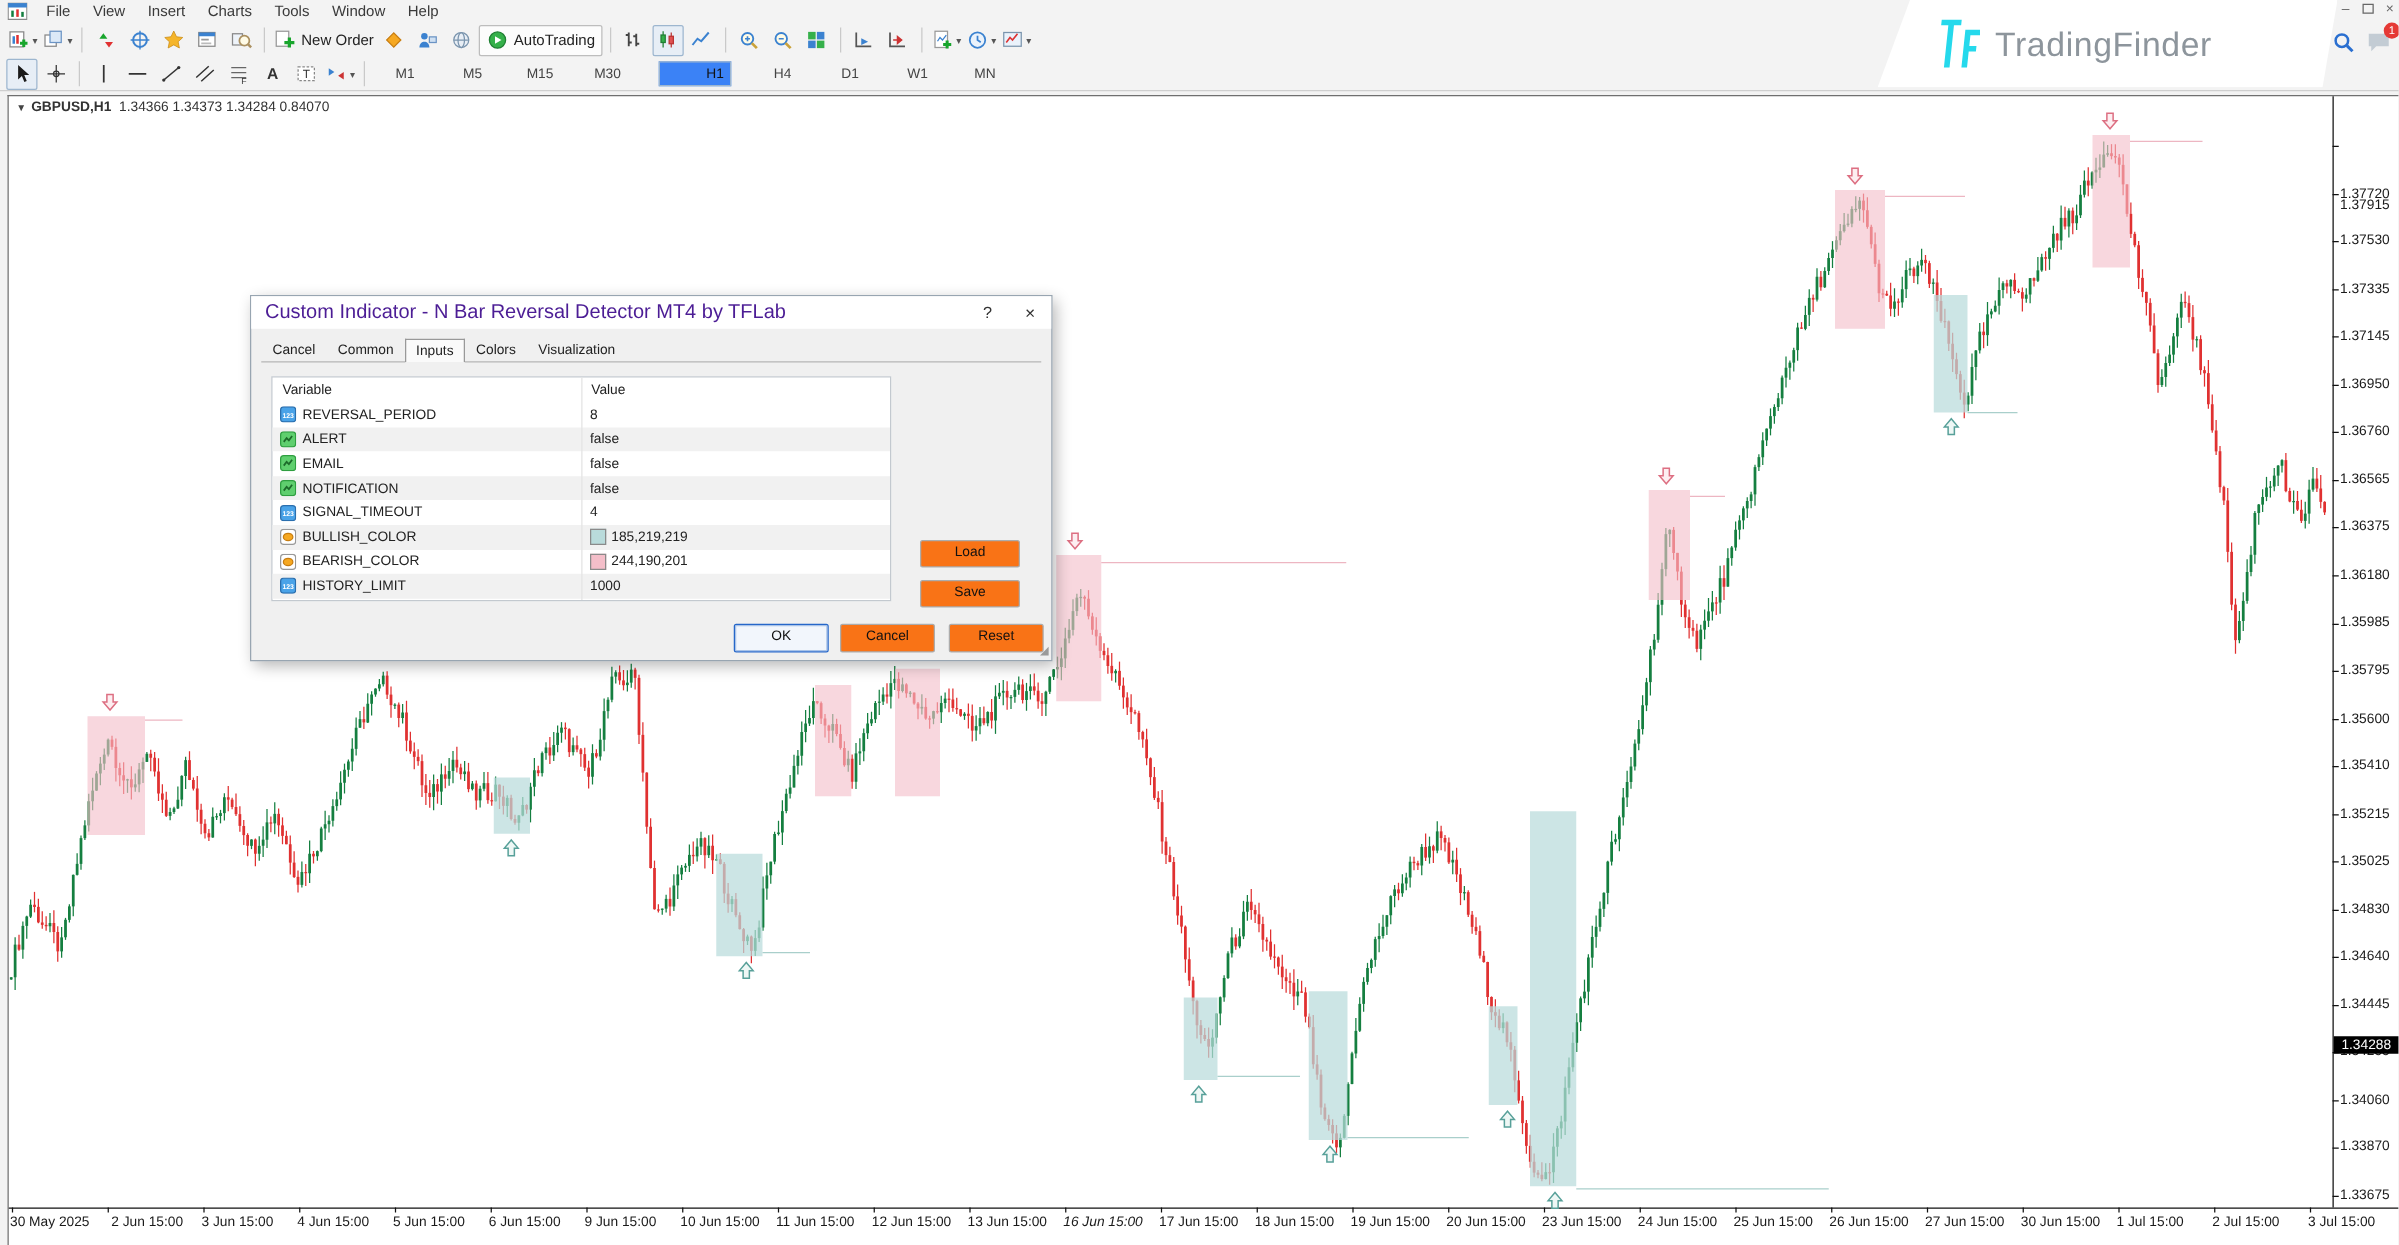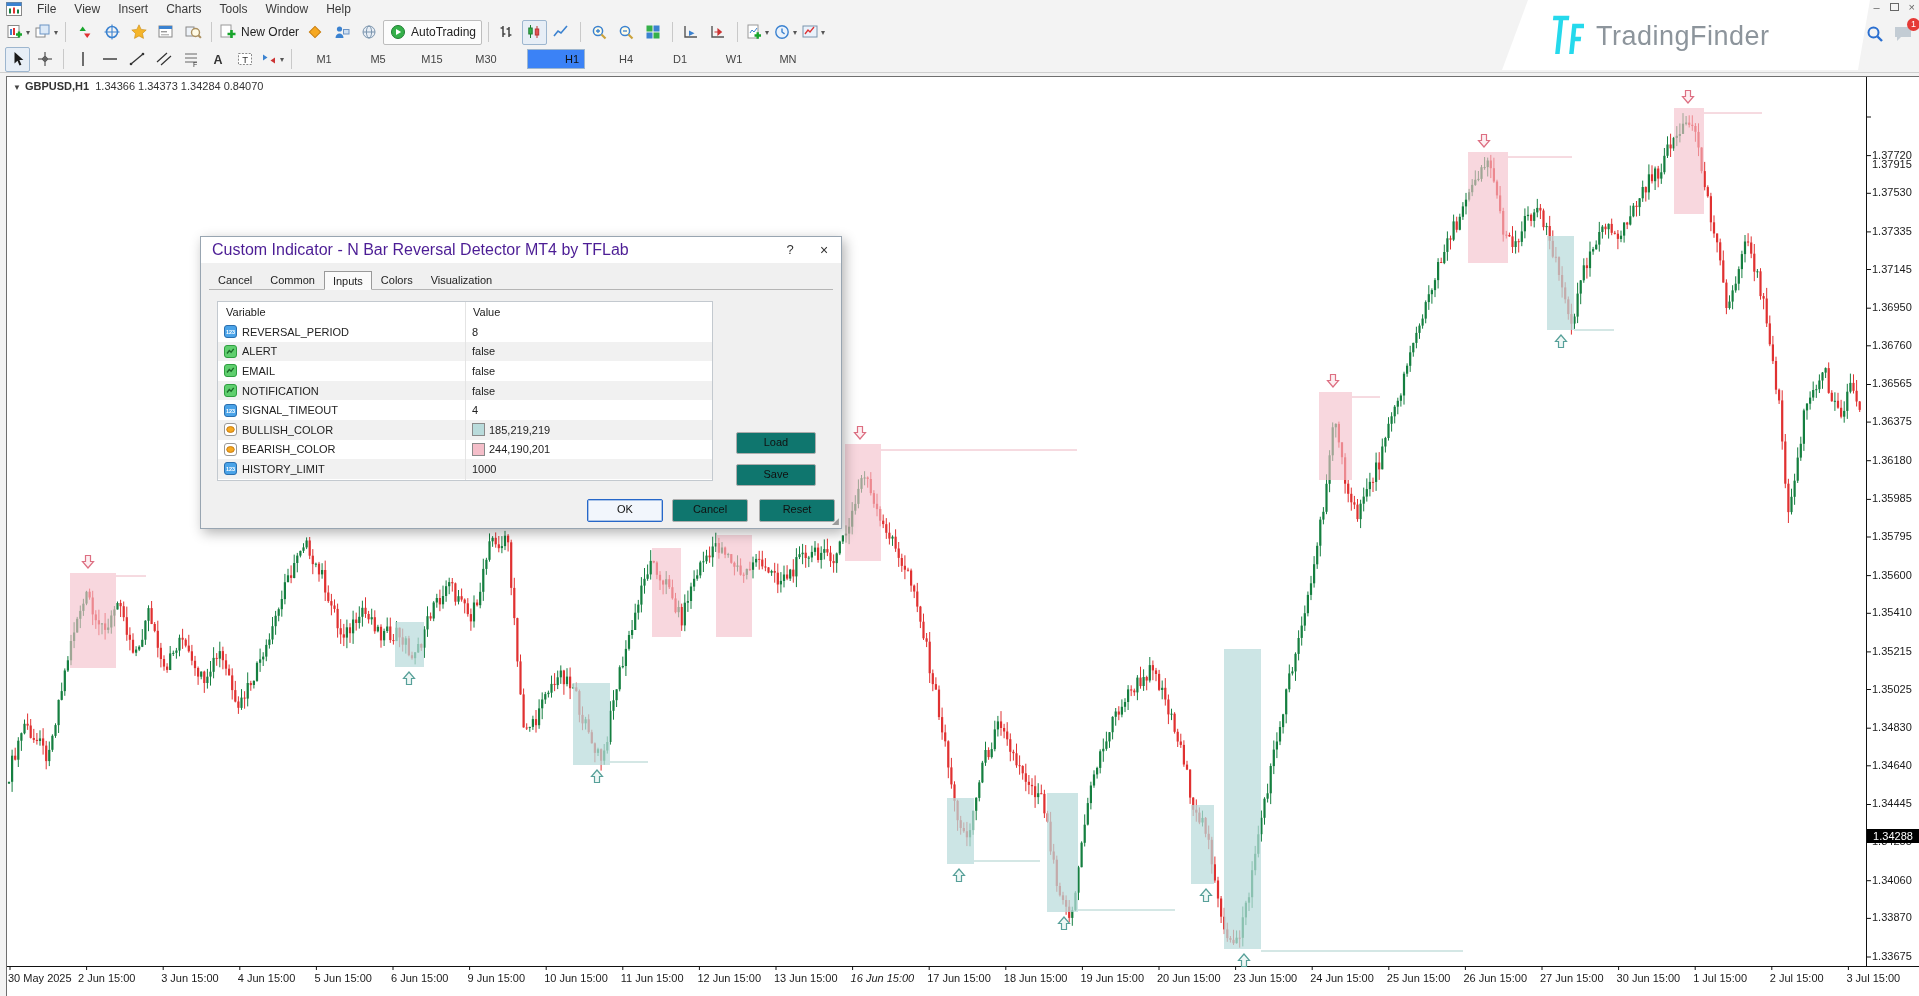--- a/index.html
+++ b/index.html
@@ -69,21 +69,21 @@
              border:1px solid #c3c9cf;}
   .dlg-col-div{position:absolute;left:247px;top:0;bottom:0;width:1px;background:#e4e4e4;}
   .thead{height:20px;display:flex;align-items:center;color:#222;}
   .thead span:first-child{padding-left:8px;width:240px;}
   .thead span:last-child{padding-left:7px;}
   .trow{height:19.6px;display:flex;align-items:center;}
   .trow.alt{background:#f1f1f1;}
   .tname{width:241px;display:flex;align-items:center;gap:5px;padding-left:6px;}
   .tval{flex:1;display:flex;align-items:center;padding-left:7px;gap:4px;}
   .swatch{display:inline-block;width:11px;height:11px;border:1px solid #8a8a8a;}
-  .btn{position:absolute;height:20px;background:#0f766e;border:1px solid #acacac;border-radius:2px;
+  .btn{position:absolute;height:20px;background:#f97316;border:1px solid #acacac;border-radius:2px;
        font-size:11px;color:#111;text-align:center;line-height:18px;
        font-family:"Liberation Sans",sans-serif;}
   .btn-load{left:535px;top:195px;width:78px;}
   .btn-save{left:535px;top:227px;width:78px;}
   .btn-ok{left:386px;top:262px;width:74px;height:21px;border:1px solid #2667c9;
           box-shadow:0 0 0 1px #a9c3e8 inset;background:#f2f6fc;}
   .btn-cancel{left:471px;top:262px;width:74px;height:21px;}
   .btn-reset{left:558px;top:262px;width:74px;height:21px;}
   .grip{position:absolute;right:2px;bottom:2px;color:#9a9a9a;font-size:9px;}
 </style>
@@ -1729,21 +1729,21 @@
       <div class="plabel" style="top: 682.821px;">1.34640</div>
       <div class="plabel" style="top: 721.453px;">1.34445</div>
       <div class="plabel" style="top: 759.094px;">1.34255</div>
       <div class="plabel" style="top: 797.726px;">1.34060</div>
       <div class="plabel" style="top: 835.368px;">1.33870</div>
       <div class="plabel" style="top: 874px;">1.33675</div>
     </div>
   <div class="price-badge">1.34288</div>
   <div id="timeAxis">
       <div class="tlabel" style="left: 8px;">30 May 2025</div>
-      <div class="tlabel" style="left: 78px; text-align: right;">2 Jun 15:00</div>
+      <div class="tlabel" style="left: 89px; text-align: right;">2 Jun 15:00</div>
       <div class="tlabel" style="left: 161.2px;">3 Jun 15:00</div>
       <div class="tlabel" style="left: 237.8px;">4 Jun 15:00</div>
       <div class="tlabel" style="left: 314.4px;">5 Jun 15:00</div>
       <div class="tlabel" style="left: 391px;">6 Jun 15:00</div>
       <div class="tlabel" style="left: 467.6px;">9 Jun 15:00</div>
       <div class="tlabel" style="left: 544.2px;">10 Jun 15:00</div>
       <div class="tlabel" style="left: 620.8px;">11 Jun 15:00</div>
       <div class="tlabel" style="left: 697.4px;">12 Jun 15:00</div>
       <div class="tlabel" style="left: 774px;">13 Jun 15:00</div>
       <div class="tlabel" style="left: 850.6px; font-style: italic;">16 Jun 15:00</div>

